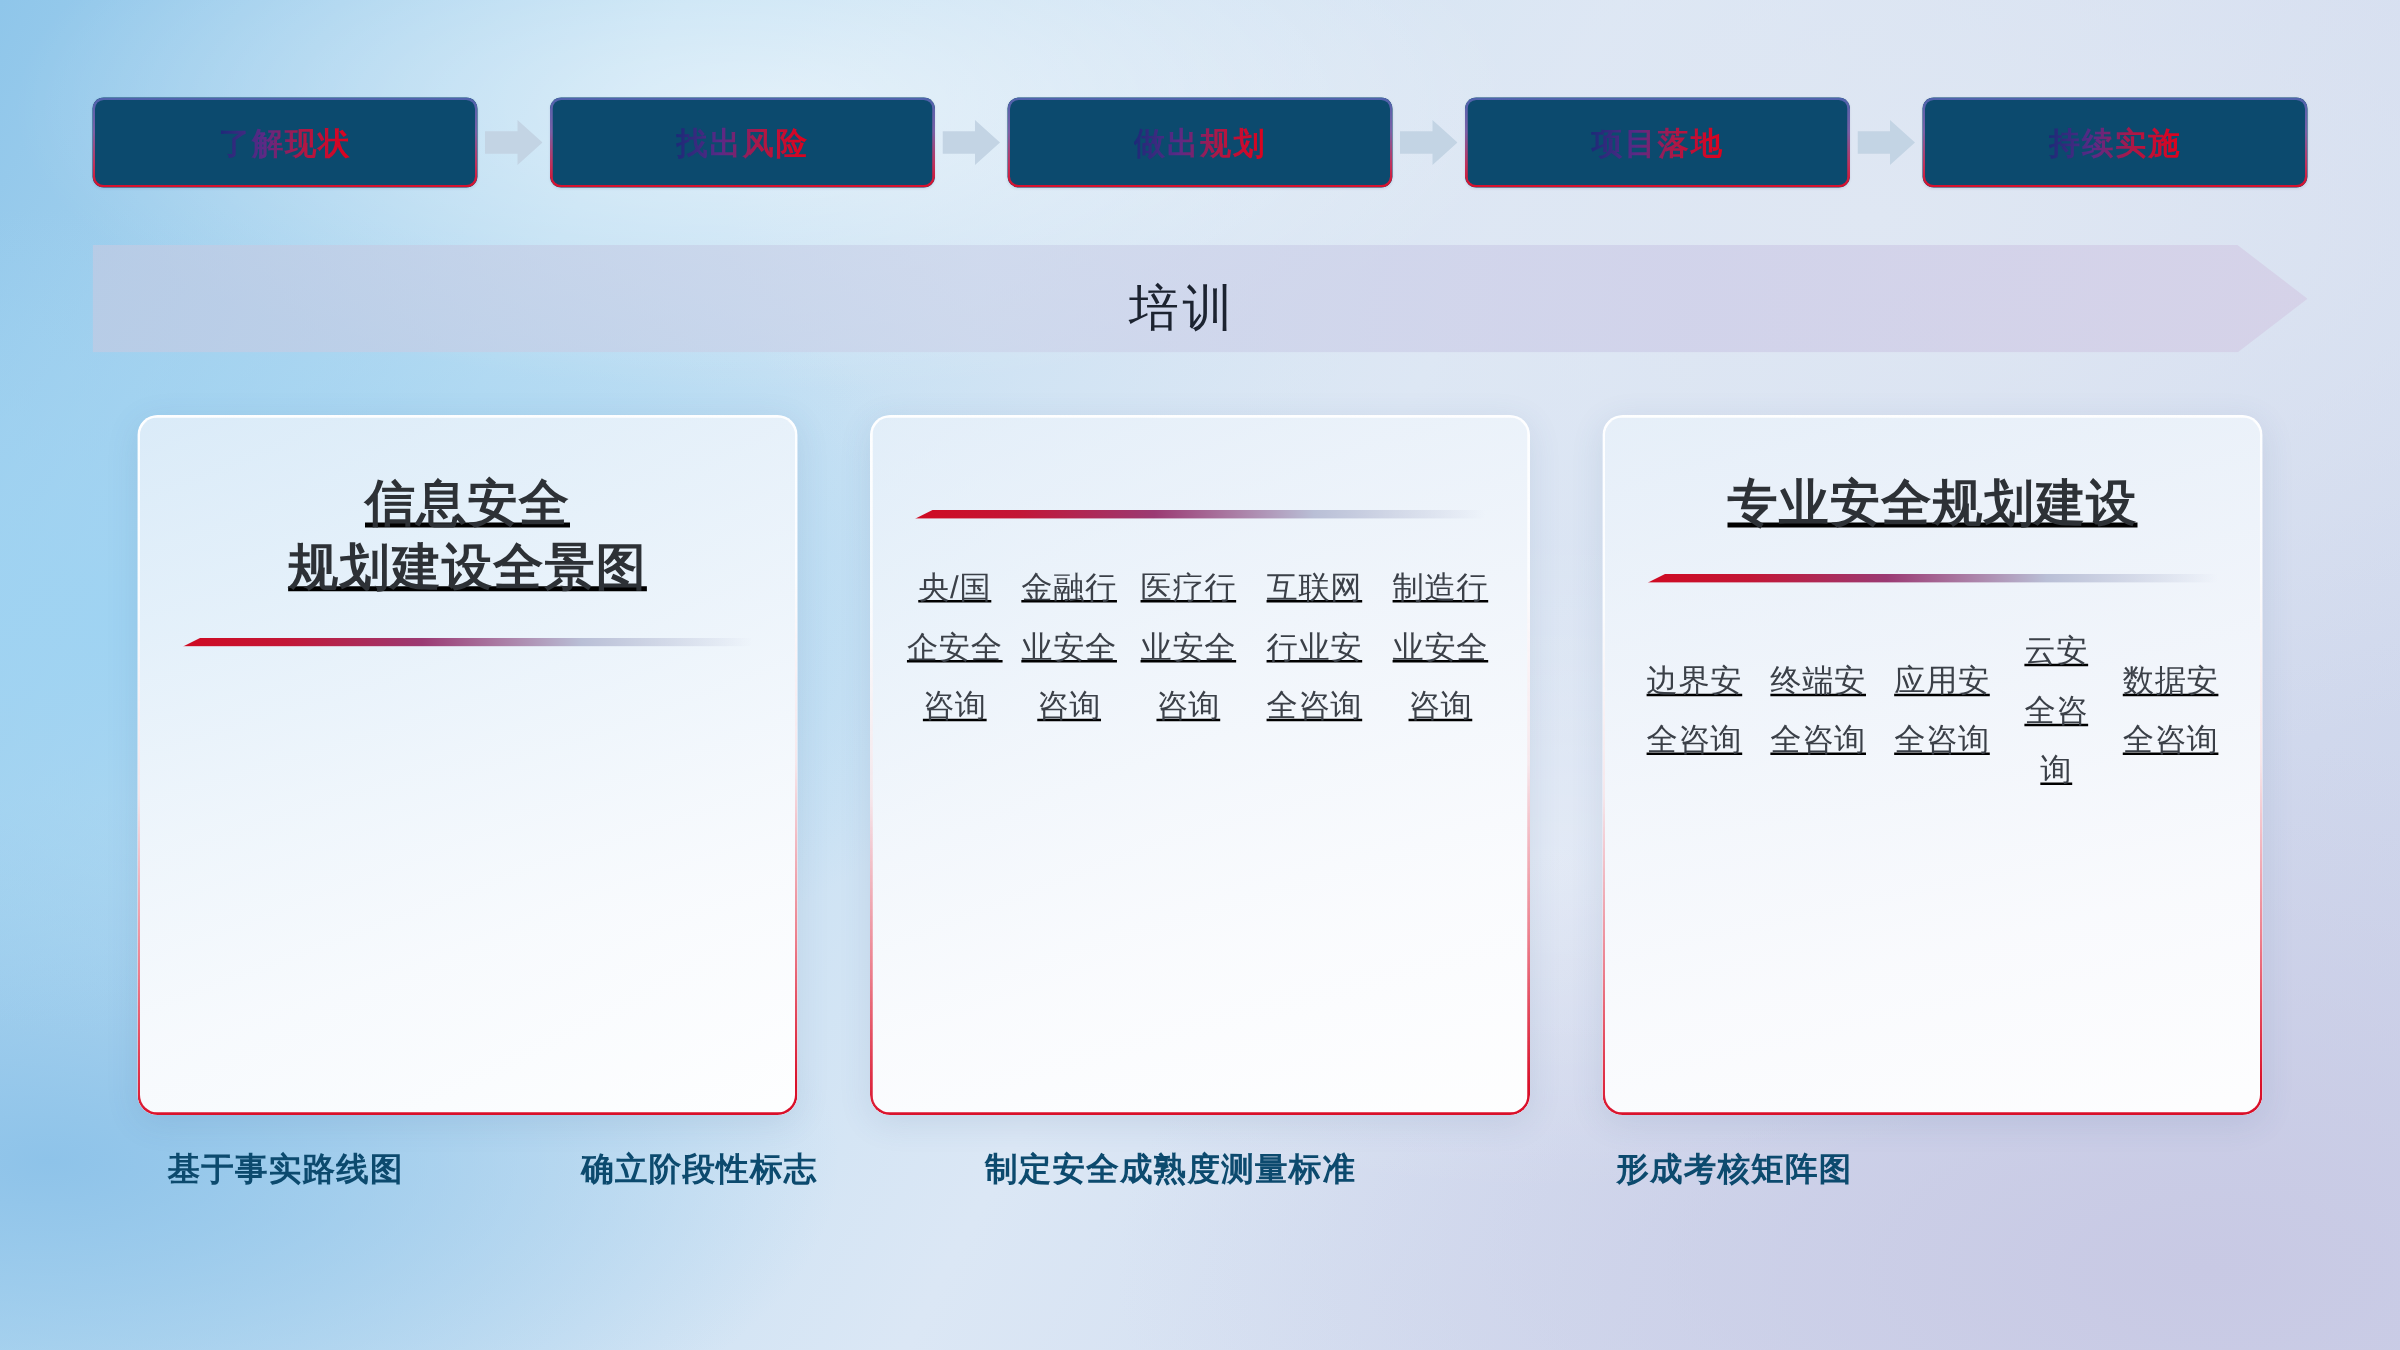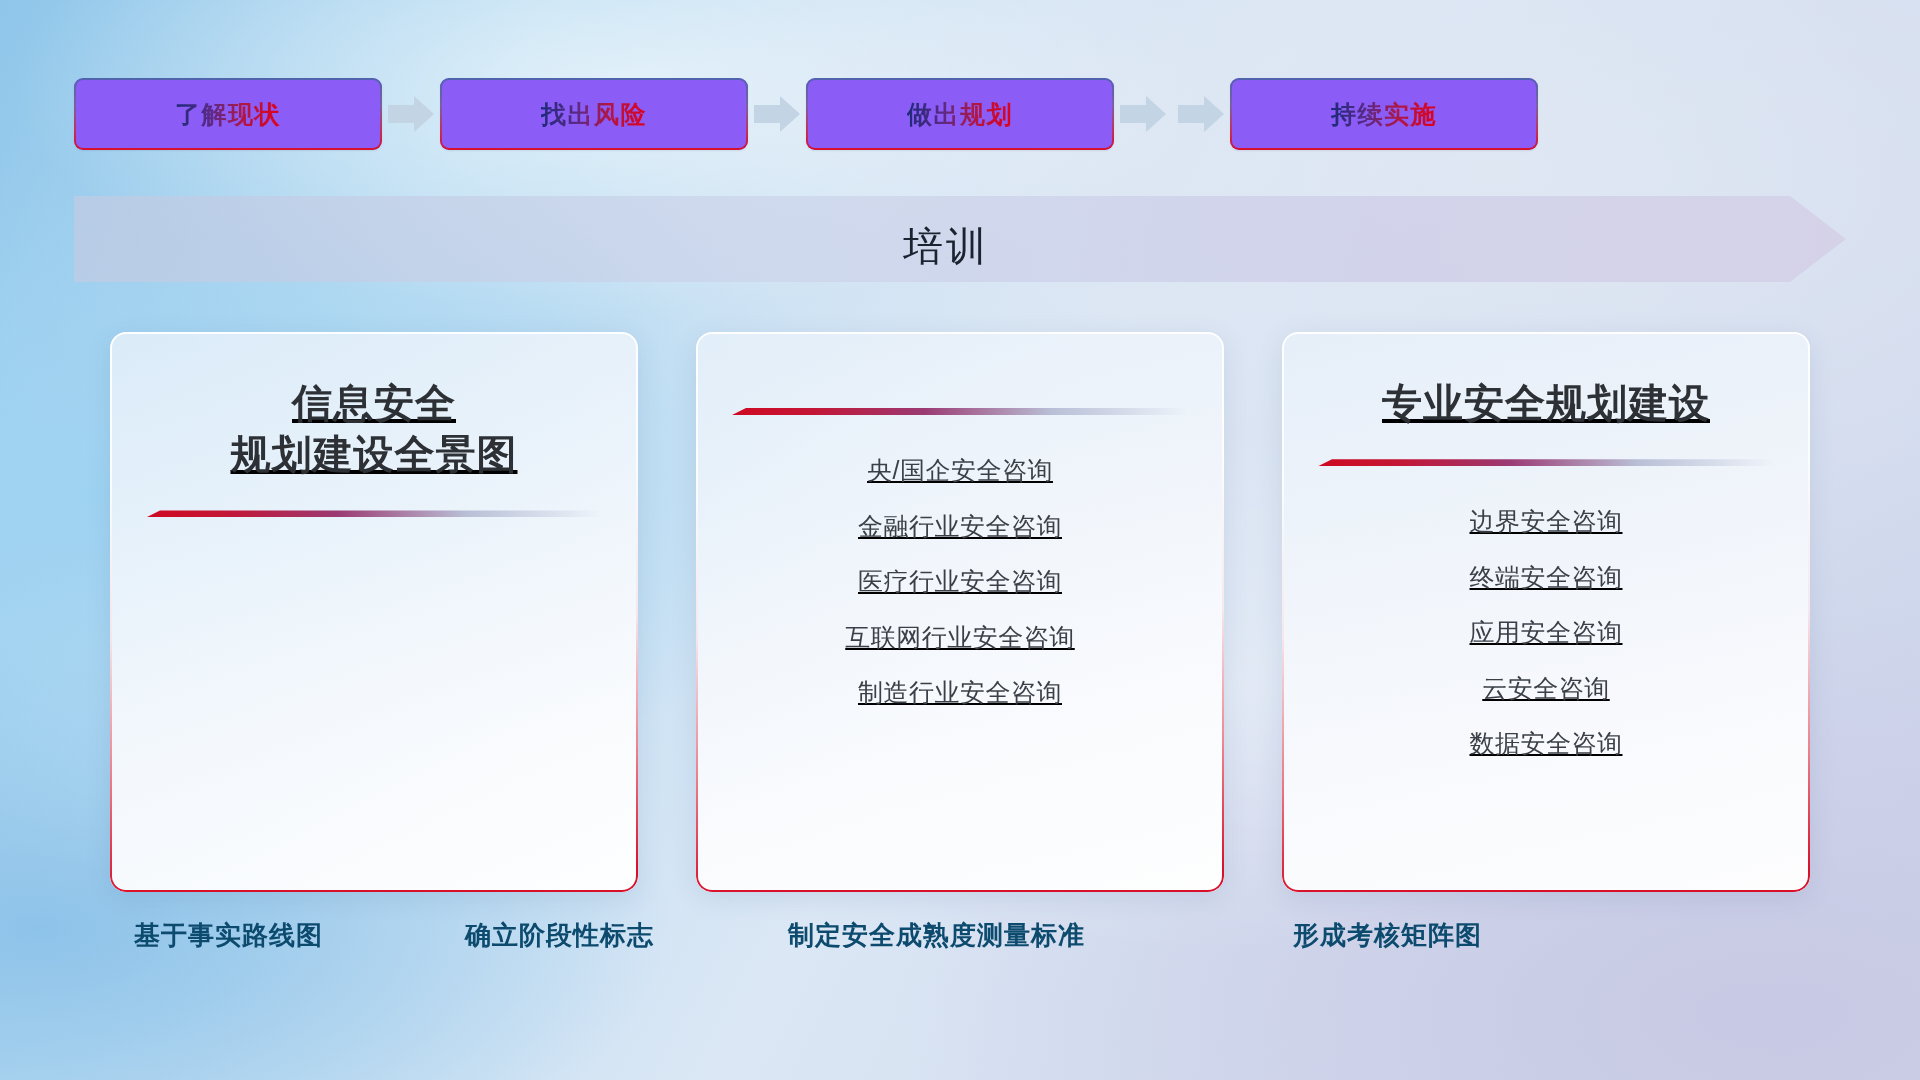--- a/index.html
+++ b/index.html
@@ -49,21 +49,21 @@
     width: 1772px;
     height: 72px;
     display: flex;
     align-items: center;
   }
   .step-box {
     position: relative;
     flex: 0 0 308px;
     height: 72px;
     border-radius: 9px;
-    background: #8b5cf6;
+    background: #0c4a6e;
     display: flex;
     align-items: center;
     justify-content: center;
     box-shadow: 0 1px 2px rgba(40,60,110,.10);
   }
   .step-box::before {
     content: "";
     position: absolute;
     inset: 0;
     border-radius: 9px;
@@ -184,21 +184,21 @@
     margin-bottom: 10px;
     background: linear-gradient(90deg, #cf0a22 0%, #c31636 18%, #9b3a73 42%, #b9bfd6 70%, rgba(210,216,230,0) 100%);
     clip-path: polygon(14px 0, 100% 0, 100% 100%, 0 100%);
   }
   .card-list {
     position: relative;
     z-index: 2;
     list-style: none;
     margin-top: 22px;
     display: flex;
-    flex-direction: column;
+    flex-direction: row;
     gap: 8px;
     align-items: center;
   }
   .card-list li {
     font-size: 25px;
     color: #3b4048;
     line-height: 1.9;
     letter-spacing: .5px;
     text-align: center;
   }
@@ -251,20 +251,23 @@
 
     <div class="step-box">
       <span class="step-label">做出规划</span>
     </div>
     <div class="step-arrow">
       <svg width="46" height="36" viewBox="0 0 46 36" aria-hidden="true">
         <path d="M0 9 H26 V0 L46 18 L26 36 V27 H0 Z" fill="#c3d4e4"></path>
       </svg>
     </div>
 
+    <div class="step-box">
+      <span class="step-label">项目落地</span>
+    </div>
     <div class="step-arrow">
       <svg width="46" height="36" viewBox="0 0 46 36" aria-hidden="true">
         <path d="M0 9 H26 V0 L46 18 L26 36 V27 H0 Z" fill="#c3d4e4"></path>
       </svg>
     </div>
 
     <div class="step-box">
       <span class="step-label">持续实施</span>
     </div>
 

